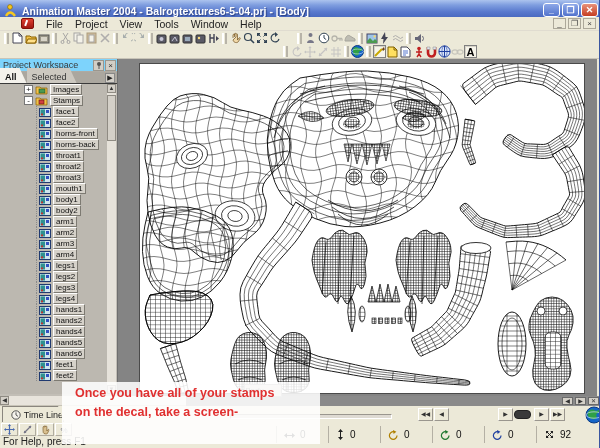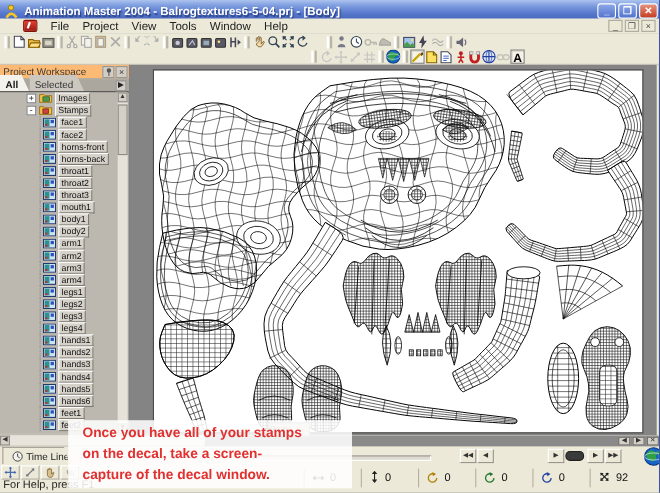--- a/index.html
+++ b/index.html
@@ -24,21 +24,21 @@
   .toolbar{position:absolute;left:0;width:600px;height:14px;background:#ECE9D8;display:flex;align-items:center;}
   #tb1{top:31px;} #tb2{top:45px;border-bottom:1px solid #c8c4b8;}
   .grip{width:5px;height:11px;margin:0 2px;border-left:2px solid #fff;border-right:2px solid #b8b4a8;}
   .tbtn{width:13px;height:13px;display:flex;align-items:center;justify-content:center;}
   .tbtn svg{display:block;}
   .tbtn.dim{opacity:.45;}
   .tbtn.pressed{border:1px solid #808080;background:#f6f4ea;box-shadow:inset 1px 1px 0 #d8d4c8;}
   .spacer{height:1px;}
   
   #panel{position:absolute;left:0;top:59px;width:118px;height:337px;background:#c2beb6;border-right:1px solid #6f6f6f;}
-  .phead{height:13px;display:flex;align-items:center;background:#fdba74;border-bottom:1px solid #aFaba3;}
+  .phead{height:13px;display:flex;align-items:center;background:#7dd3fc;border-bottom:1px solid #aFaba3;}
   .phead .ptitle{flex:1;font-size:9px;color:#3a3a3a;padding-left:3px;white-space:nowrap;}
   .phbtn{width:11px;height:11px;margin-right:1px;font-size:8px;line-height:10px;text-align:center;color:#333;border:1px solid #9a968e;background:#d2cec6;}
   .ptabs{height:12px;background:#aba79f;display:flex;align-items:flex-end;border-bottom:1px solid #3a3a3a;position:relative;}
   .ptab{font-size:9px;padding:4px 10px 1px 5px;clip-path:polygon(0 0,calc(100% - 7px) 0,100% 100%,0 100%);}
   .ptab.active{background:#f4f2ec;font-weight:bold;color:#111;}
   .ptab.inactive{background:#ccc8c0;color:#333;}
   .tabmore{position:absolute;right:2px;top:1px;width:10px;height:10px;background:#d4d0c8;border:1px solid #888;font-size:7px;line-height:8px;text-align:center;color:#222;}
   #tree{position:absolute;left:0;top:25px;width:107px;height:310px;overflow:hidden;background:#bcb8b0;}
   .trow{height:11px;display:flex;align-items:center;position:relative;}
   .texp{width:9px;height:9px;margin-left:24px;background:#fff;border:1px solid #777;font-size:8px;line-height:7px;text-align:center;color:#222;flex:none;}
@@ -587,30 +587,20 @@
         </div>
         <div class="trow">
           <span class="child-indent"></span>
           <span class="ticon"><svg width="12" height="9">
               <rect x=".5" y=".5" width="11" height="8" fill="#cfe4ec" stroke="#203a70"></rect>
               <rect x="1.5" y="1.5" width="4.5" height="6" fill="#2e9090"></rect>
               <rect x="7" y="2" width="3" height="3" fill="#3050c0"></rect>
               <rect x="2" y="5.5" width="2" height="1.8" fill="#c03030"></rect>
             </svg></span>
           <span class="tlabel">hands2</span>
-        </div>
-        <div class="trow">
-          <span class="child-indent"></span>
-          <span class="ticon"><svg width="12" height="9">
-              <rect x=".5" y=".5" width="11" height="8" fill="#cfe4ec" stroke="#203a70"></rect>
-              <rect x="1.5" y="1.5" width="4.5" height="6" fill="#2e9090"></rect>
-              <rect x="7" y="2" width="3" height="3" fill="#3050c0"></rect>
-              <rect x="2" y="5.5" width="2" height="1.8" fill="#c03030"></rect>
-            </svg></span>
-          <span class="tlabel">hands3</span>
         </div>
         <div class="trow">
           <span class="child-indent"></span>
           <span class="ticon"><svg width="12" height="9">
               <rect x=".5" y=".5" width="11" height="8" fill="#cfe4ec" stroke="#203a70"></rect>
               <rect x="1.5" y="1.5" width="4.5" height="6" fill="#2e9090"></rect>
               <rect x="7" y="2" width="3" height="3" fill="#3050c0"></rect>
               <rect x="2" y="5.5" width="2" height="1.8" fill="#c03030"></rect>
             </svg></span>
           <span class="tlabel">hands4</span>
@@ -1092,16 +1082,15 @@
               <path d="M9 2H6.2L9 4.8zM2 9h2.8L2 6.2zM2 2h2.8L2 4.8zM9 9H6.2L9 6.2z" fill="#222"></path>
             </svg></span>
           <span class="pval">92</span>
         </span>
       </div>
   </div>
 
   <div id="annotation">
     <div>Once you have all of your stamps</div>
     <div>on the decal, take a screen-</div>
-    <div>capture of the decal window.</div>
   </div>
 
 </div>
 
 </body></html>

